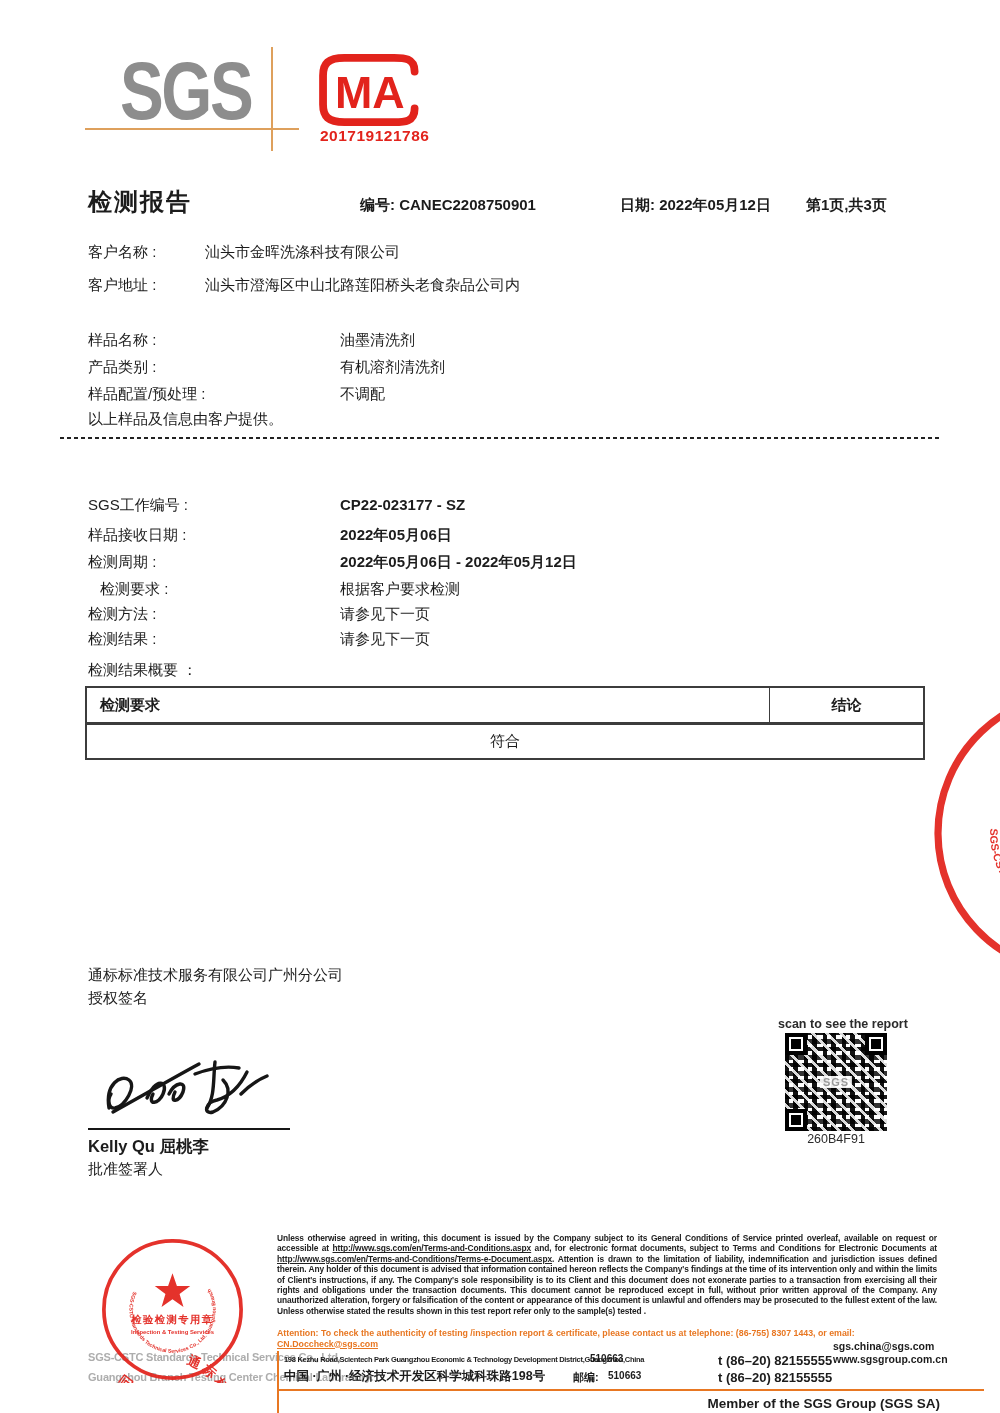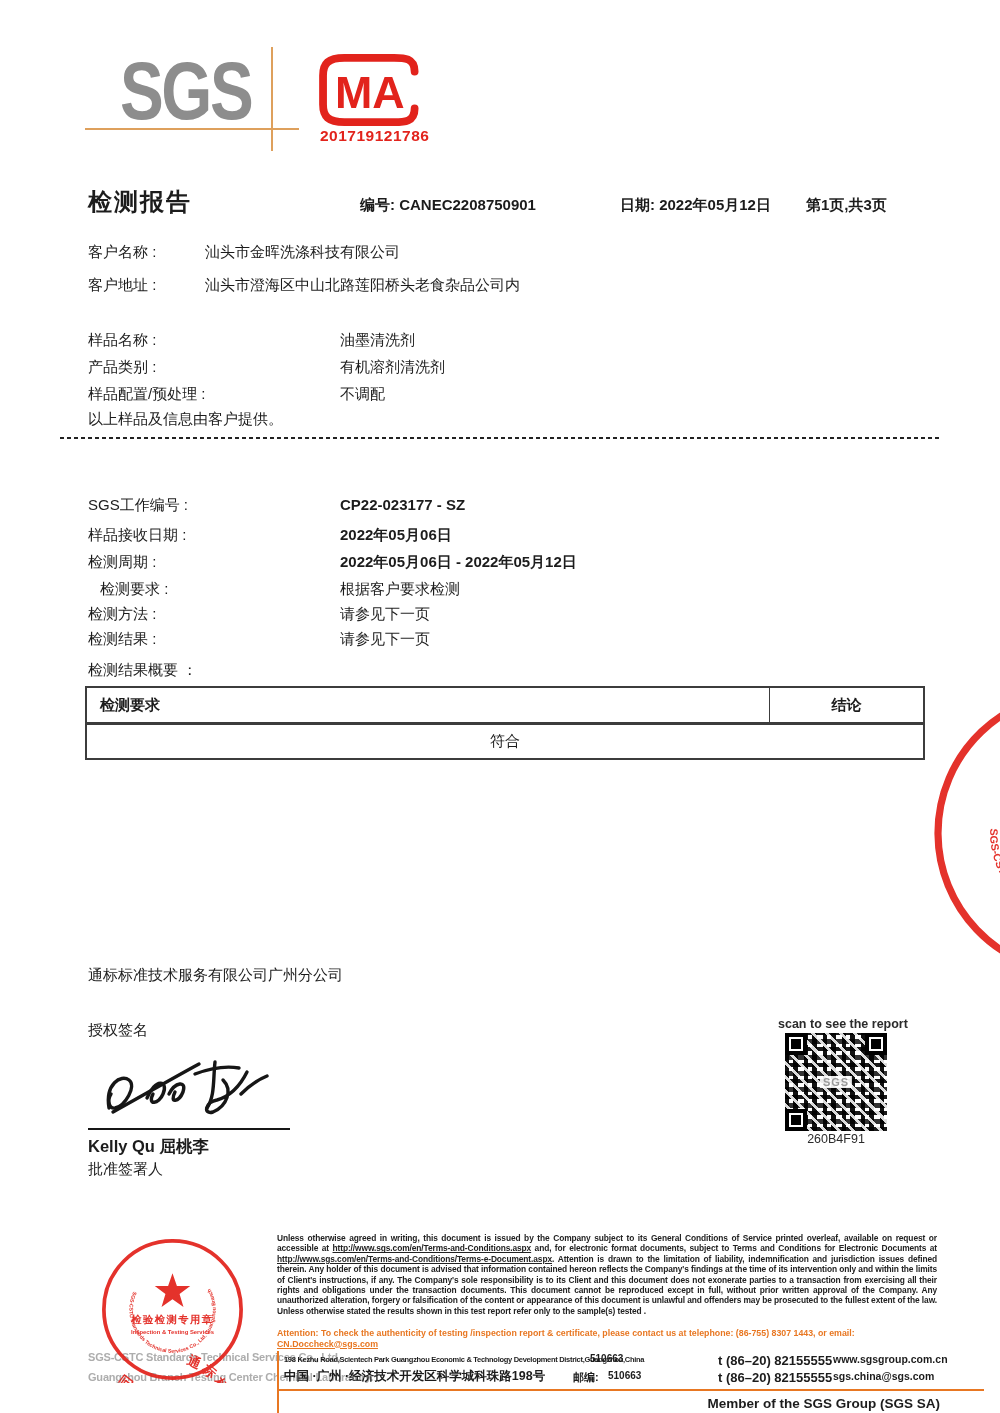--- a/index.html
+++ b/index.html
@@ -152,21 +152,21 @@
       <text font-size="5.4" fill="#e2231c" font-weight="700" font-family="Liberation Sans, sans-serif">
         <textPath href="#arcEng2" startOffset="4">SGS-CSTC Standards Technical Services Co., Ltd. Guangzhou Branch</textPath>
       </text>
       <polygon points="75,38 79.5,50.9 93.1,51.1 82.2,59.3 86.2,72.4 75,64.6 63.8,72.4 67.8,59.3 56.9,51.1 70.5,50.9" fill="#e2231c"></polygon>
       <text x="75" y="89" text-anchor="middle" font-size="10.5" font-weight="700" fill="#e2231c" letter-spacing="1.5">检验检测专用章</text>
       <text x="75" y="100" text-anchor="middle" font-size="6" font-weight="700" fill="#e2231c">Inspection &amp; Testing Services</text>
     </svg>
   </div>
 
   <div class="abs lbl" style="left:88px;top:966px;">通标标准技术服务有限公司广州分公司</div>
-  <div class="abs lbl" style="left:88px;top:989px;margin-top:32px;">授权签名</div>
+  <div class="abs lbl" style="left:88px;top:989px;">授权签名</div>
 
   <svg class="abs" style="left:95px;top:1050px;" viewBox="0 0 200 80" width="200" height="80">
     <g fill="none" stroke="#161616" stroke-width="3.4" stroke-linecap="round">
       <path d="M14,58 C10,34 26,24 34,30 C42,36 30,56 20,58 C14,59 12,50 16,44"></path>
       <path d="M18,62 C40,50 78,28 104,14"></path>
       <path d="M52,48 C60,28 74,30 68,44 C64,54 52,56 58,44"></path>
       <path d="M74,44 C80,32 92,30 88,42 C84,52 74,54 80,42"></path>
       <path d="M100,24 C116,18 132,16 144,18"></path>
       <path d="M120,12 C118,30 120,46 112,58"></path>
       <path d="M128,30 C138,40 132,56 118,62 C108,65 110,52 122,50 C136,46 146,34 152,22"></path>
@@ -213,17 +213,17 @@
 
   <div class="abs f-vline"></div>
   <div class="abs addr-en">198 Kezhu Road,Scientech Park Guangzhou Economic &amp; Technology Development District,Guangzhou,China</div>
   <div class="abs zip-en">510663</div>
   <div class="abs tel" style="left:718px;top:1353px;">t (86–20) 82155555</div>
   <div class="abs web" style="left:833px;top:1353px;">www.sgsgroup.com.cn</div>
   <div class="abs addr-cn">中国 ·广州 ·经济技术开发区科学城科珠路198号</div>
   <div class="abs zip-cn-l">邮编:</div>
   <div class="abs zip-cn">510663</div>
   <div class="abs tel" style="left:718px;top:1370px;">t (86–20) 82155555</div>
-  <div class="abs web" style="left:833px;top:1370px;">sgs.china@sgs.com</div>
+  <div class="abs web" style="left:833px;top:1340px;">sgs.china@sgs.com</div>
   <div class="abs f-hline"></div>
   <div class="abs member">Member of the SGS Group (SGS SA)</div>
 
 </div>
 
 </body></html>

